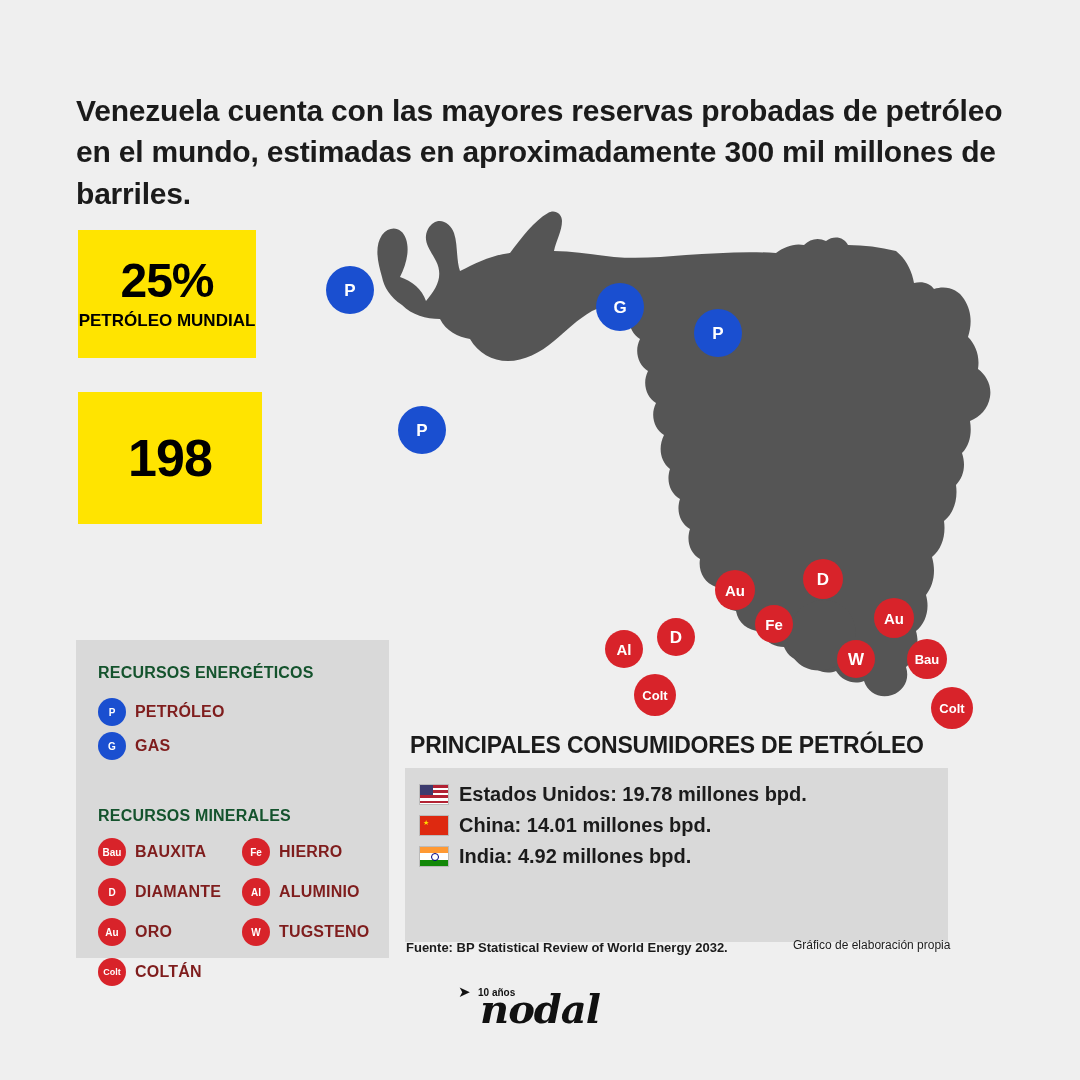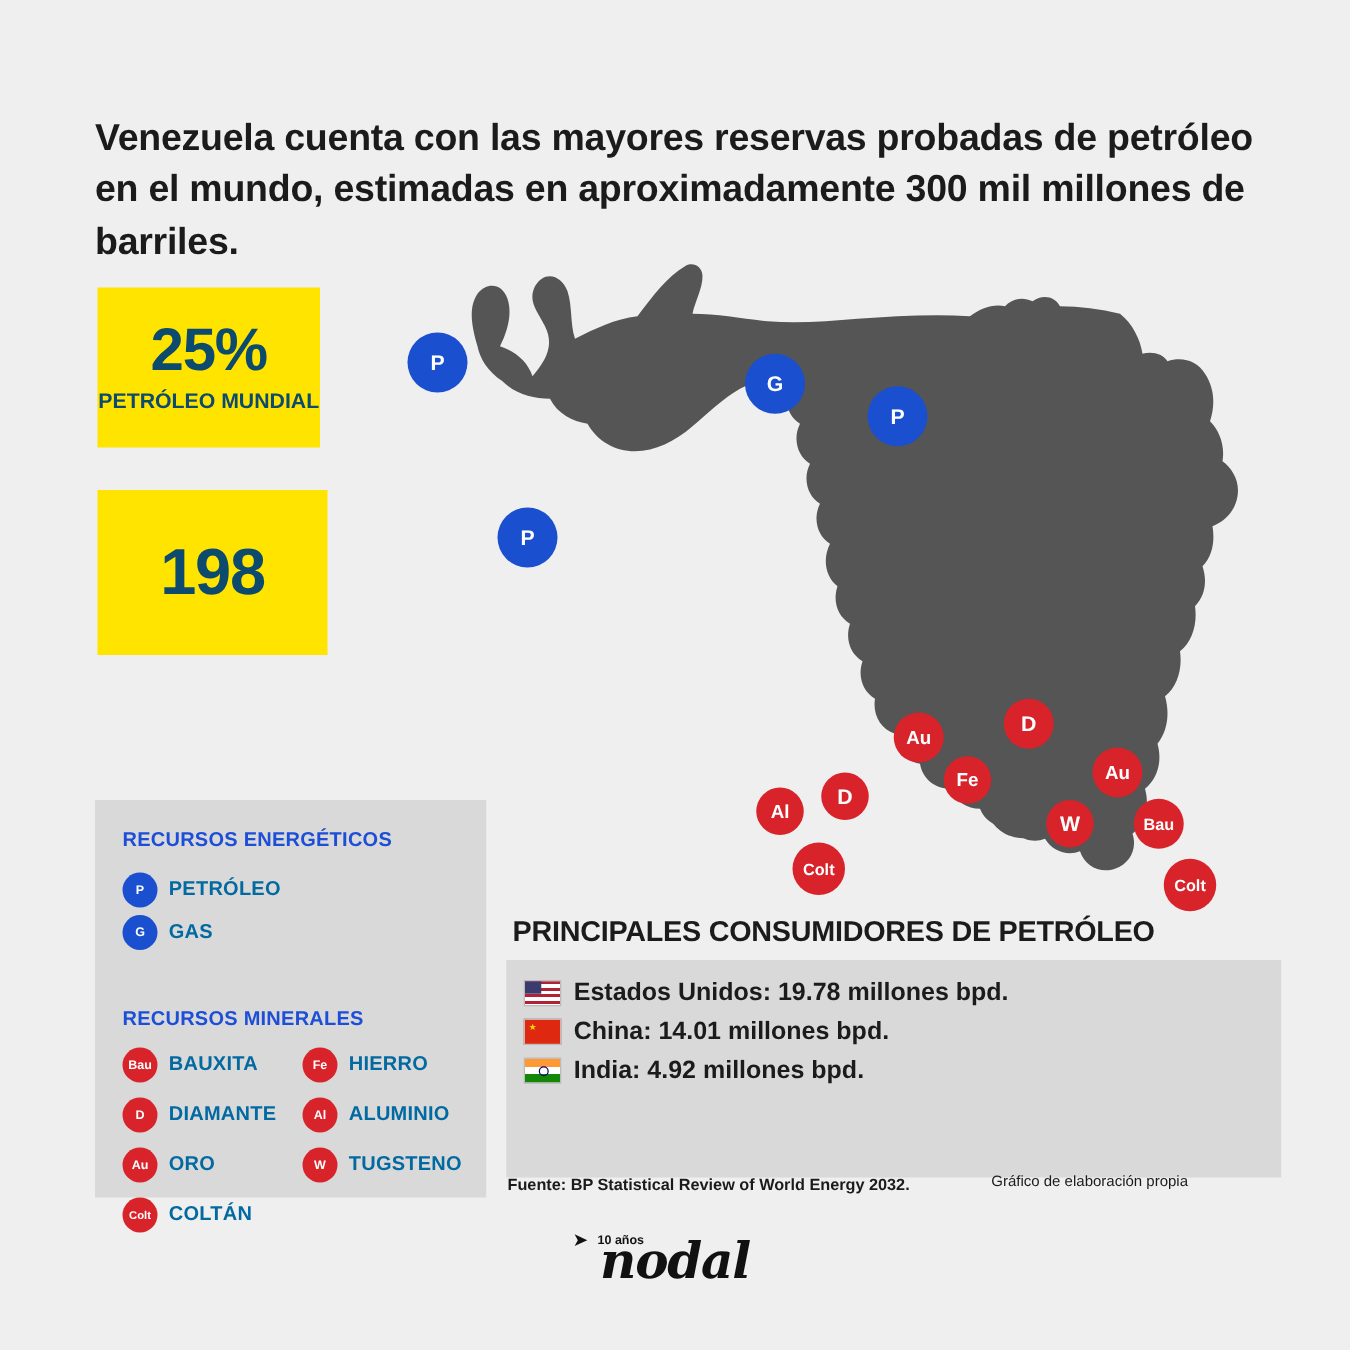--- a/index.html
+++ b/index.html
@@ -30,21 +30,21 @@
     line-height: 1.38;
     color: #1b1b1b;
     letter-spacing: -0.2px;
     margin-top: 32px;
   }
 
   
   .stat-box {
     position: absolute;
     background: #ffe400;
-    color: #0c4a6e;
+    color: #000000;
     display: flex;
     flex-direction: column;
     justify-content: center;
     align-items: center;
   }
   .stat-box.one { left: 78px; top: 230px; width: 178px; height: 128px; }
   .stat-box.two { left: 78px; top: 392px; width: 184px; height: 132px; }
   .stat-value {
     font-size: 48px;
     font-weight: bold;
@@ -93,21 +93,21 @@
     top: 640px;
     width: 313px;
     height: 318px;
     background: #d9d9d9;
     padding: 0;
   }
   .legend h3 {
     margin: 0;
     font-size: 16px;
     font-weight: bold;
-    color: #1d4ed8;
+    color: #14532d;
     letter-spacing: 0.2px;
   }
   .legend-title-1 { position: absolute; left: 22px; top: 24px; }
   .legend-title-2 { position: absolute; left: 22px; top: 167px; }
   .legend-row {
     position: absolute;
     display: flex;
     align-items: center;
     gap: 9px;
   }
@@ -121,40 +121,40 @@
     display: flex;
     align-items: center;
     justify-content: center;
     flex: 0 0 auto;
   }
   .legend-chip.blue { background: #1a4fd0; }
   .legend-chip.red  { background: #d8232a; }
   .legend-text {
     font-size: 16px;
     font-weight: bold;
-    color: #0369a1;
+    color: #7f1d1d;
     letter-spacing: 0.2px;
     white-space: nowrap;
   }
 
   
   .consumers-title {
     position: absolute;
     left: 410px;
     top: 732px;
     font-size: 23px;
     font-weight: bold;
     color: #1b1b1b;
     letter-spacing: -0.2px;
   }
   .consumers-panel {
     position: absolute;
     left: 405px;
     top: 768px;
-    width: 620px;
+    width: 543px;
     height: 162px;
     background: #d9d9d9;
     padding: 12px 0 0 0;
   }
   .consumer-row {
     display: flex;
     align-items: center;
     gap: 10px;
     margin: 0 0 3px 14px;
     height: 28px;

